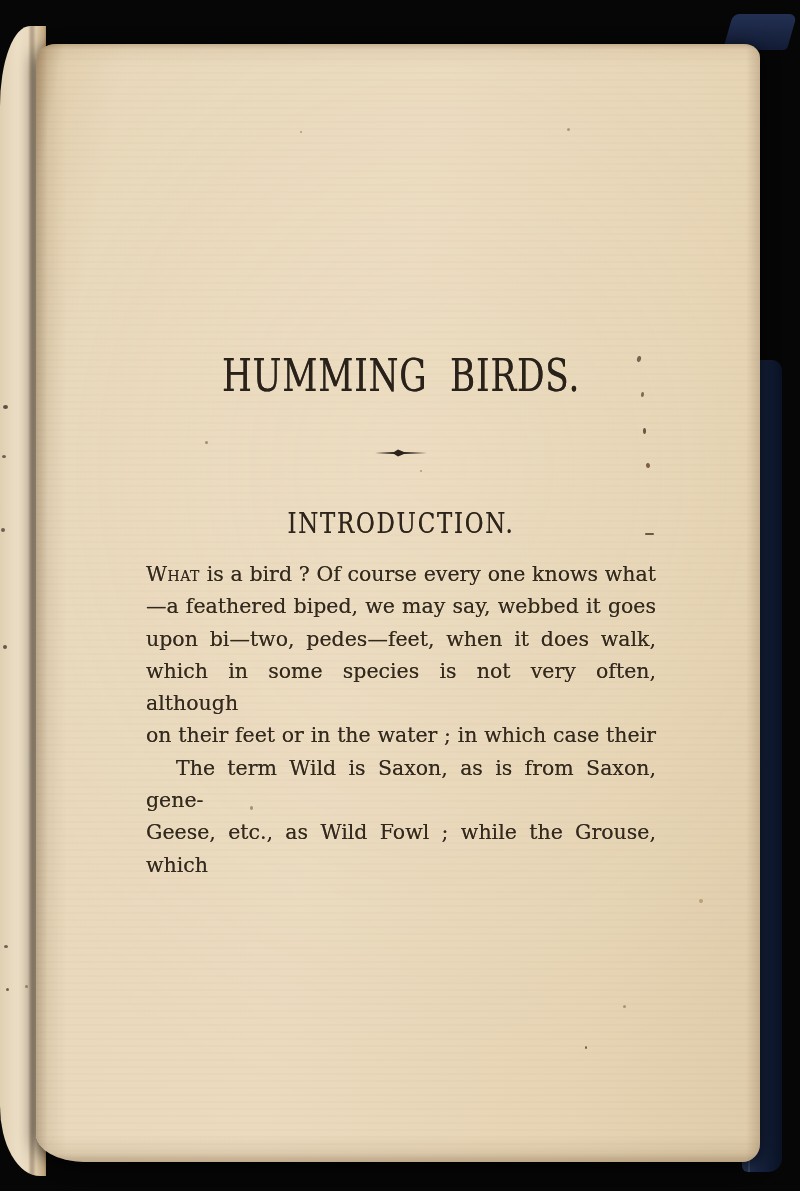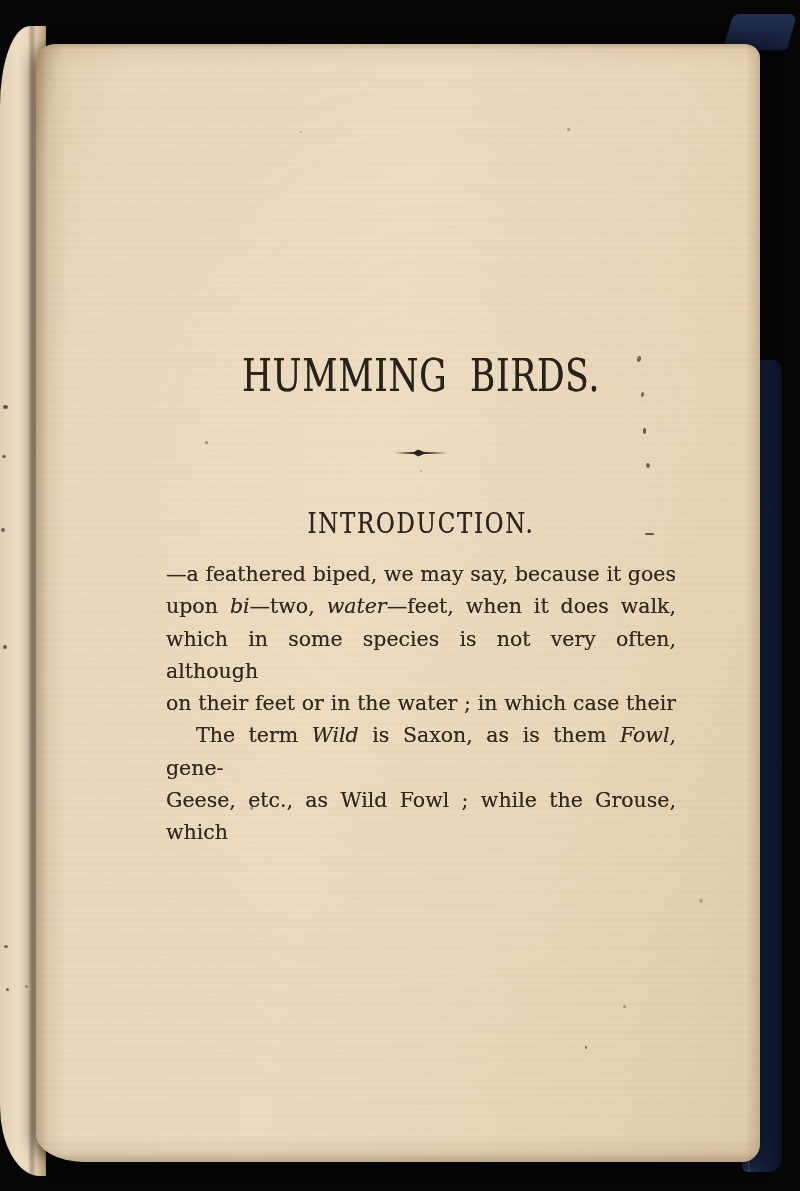--- a/index.html
+++ b/index.html
@@ -48,21 +48,21 @@
     content:"";position:absolute;inset:0;border-radius:inherit;pointer-events:none;
     background:
       linear-gradient(90deg, rgba(80,50,20,0.30) 0, rgba(80,50,20,0.08) 12px, rgba(0,0,0,0) 30px),
       linear-gradient(180deg, rgba(110,75,35,0.28) 0, rgba(110,75,35,0.06) 6px, rgba(0,0,0,0) 22px),
       linear-gradient(0deg, rgba(90,60,30,0.30) 0, rgba(90,60,30,0.08) 10px, rgba(0,0,0,0) 26px),
       linear-gradient(270deg, rgba(100,70,40,0.22) 0, rgba(0,0,0,0) 14px),
       radial-gradient(120% 90% at 55% 38%, rgba(255,248,230,0.10), rgba(0,0,0,0) 65%);
   }
 
   
-  .text-layer{position:absolute;inset:0;z-index:4;color:#32291e;margin-left:20px;}
+  .text-layer{position:absolute;inset:0;z-index:4;color:#32291e;}
   .title{
     position:absolute;left:146px;top:352px;width:510px;margin:0;
     text-align:center;font-size:44px;font-weight:normal;line-height:48px;
     letter-spacing:1px;word-spacing:14px;color:#29221a;
     transform:scaleX(0.78);transform-origin:50% 50%;
     text-shadow:0 0 0.7px rgba(45,35,22,0.75);
   }
   .ornament{position:absolute;left:146px;top:444px;width:510px;text-align:center;}
   .heading{
     position:absolute;left:146px;top:508px;width:510px;margin:0;
@@ -72,21 +72,21 @@
     text-shadow:0 0 0.6px rgba(45,35,22,0.7);
   }
   .body-text{
     position:absolute;left:146px;top:558px;width:510px;
     font-size:20.5px;line-height:32.3px;
     text-shadow:0 0 0.6px rgba(50,40,25,0.65);
   }
   .line{text-align:justify;text-justify:inter-word;white-space:normal;}
   .line.j{text-align-last:justify;}
   .smallcaps{font-variant:small-caps;letter-spacing:0.5px;}
-  .italic{font-style:italic;}
+  .italic{}
 
   .speck{position:absolute;z-index:5;border-radius:50%;pointer-events:none;}
 </style>
 </head>
 <body>
 
 <div class="scene">
 
   <div class="cover-corner"></div>
   <div class="cover-strip"></div>
@@ -98,25 +98,26 @@
 
     <div class="ornament">
       <svg width="54" height="12" viewBox="0 0 54 12">
         <path d="M1 6 L20 5.1 L24 2.6 L30 5.1 L53 6 L30 6.9 L24 9.4 L20 6.9 Z" fill="#2b241c"></path>
       </svg>
     </div>
 
     <h2 class="heading">INTRODUCTION.</h2>
 
     <div class="body-text">
-        <div class="line j"><span>—a feathered biped, we may say, because it goes</span></div>
-        <div class="line j"><span>upon </span><span class="italic">bi</span><span>—two, </span><span class="italic">water</span><span>—feet, when it does walk,</span></div>
+        <div class="line j"><span class="smallcaps">What</span><span> is a bird ?  Of course every one knows what</span></div>
+        <div class="line j"><span>—a feathered biped, we may say, webbed it goes</span></div>
+        <div class="line j"><span>upon </span><span class="italic">bi</span><span>—two, </span><span class="italic">pedes</span><span>—feet, when it does walk,</span></div>
         <div class="line j"><span>which in some species is not very often, although</span></div>
         <div class="line j"><span>on their feet or in the water ; in which case their</span></div>
-        <div class="line j" style="text-indent: 30px;"><span>The term </span><span class="italic">Wild</span><span> is Saxon, as is them </span><span class="italic">Fowl</span><span>, gene-</span></div>
+        <div class="line j" style="text-indent: 30px;"><span>The term </span><span class="italic">Wild</span><span> is Saxon, as is from </span><span class="italic">Saxon</span><span>, gene-</span></div>
         <div class="line j"><span>Geese, etc., as Wild Fowl ; while the Grouse, which</span></div>
       </div>
   </div>
 
   <div class="speck" style="left:637px;top:356px;width:4px;height:6px;background:#5d4734;opacity:.8;transform:rotate(14deg);"></div>
   <div class="speck" style="left:641px;top:392px;width:3px;height:5px;background:#5d4734;opacity:.75;transform:rotate(10deg);"></div>
   <div class="speck" style="left:643px;top:428px;width:3px;height:6px;background:#4a3626;opacity:.8;"></div>
   <div class="speck" style="left:646px;top:463px;width:4px;height:5px;background:#6b4a2e;opacity:.85;transform:rotate(-12deg);"></div>
   <div class="speck" style="left:645px;top:533px;width:9px;height:2px;background:#4a3a2a;opacity:.8;border-radius:2px;"></div>
   <div class="speck" style="left:205px;top:441px;width:3px;height:3px;background:#8a6a4a;opacity:.7;"></div>

